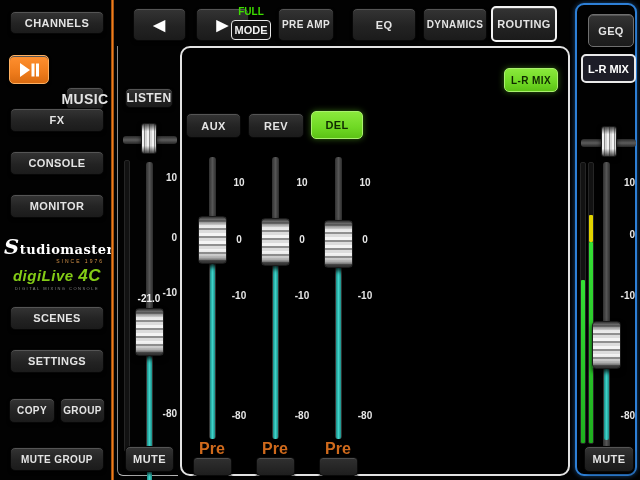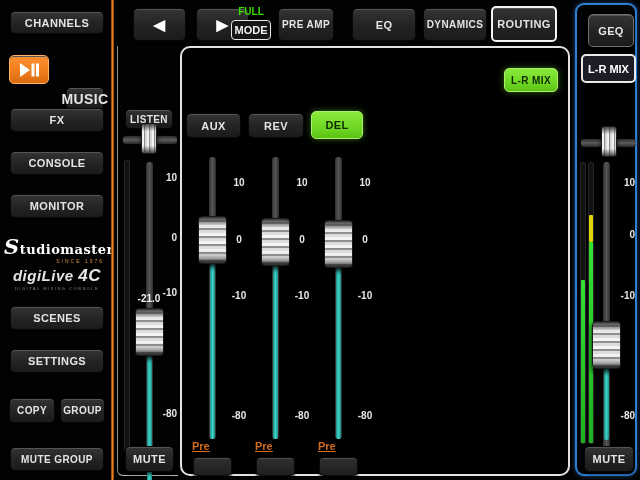--- a/index.html
+++ b/index.html
@@ -45,33 +45,33 @@
     position:absolute; width:16px; height:31px; border-radius:3px; border:1px solid #1a1a1a;
     background:
       linear-gradient(180deg, rgba(30,30,30,.8), rgba(255,255,255,0) 25% 75%, rgba(30,30,30,.8)),
       repeating-linear-gradient(90deg, #f2f2f2 0 2px, #8a8a8a 2px 3px, #d6d6d6 3px 5px);
     box-shadow: 0 2px 4px rgba(0,0,0,.8);
   }
   .m-track { position:absolute; width:6px; background:#121212; border:1px solid #262626; border-radius:2px; }
   .m-fill { position:absolute; width:4px; border-radius:1px; }
 
   .db-val { position:absolute; color:#f2f2f2; font-size:10px; font-weight:700; width:40px; text-align:center; }
-  .pre-lbl { position:absolute; color:#d06a1c; font-size:11px; font-weight:700; width:40px; text-align:left;text-decoration:underline; }
+  .pre-lbl { position:absolute; color:#d06a1c; font-size:16px; font-weight:700; width:40px; text-align:center; }
   .send-box {
     position:absolute; width:39px; height:19px; border-radius:4px;
     background:linear-gradient(180deg,#303030,#1e1e1e);
     border:1px solid #0a0a0a; box-shadow: inset 0 1px 0 #4e4e4e, 0 2px 2px rgba(0,0,0,.7);
   }
 
   
   .brand-wrap { position:absolute; left:4px; top:234px; width:106px; text-align:center; color:#fff; }
   .brand-line { font-family:"DejaVu Serif", serif; font-weight:700; font-size:13px; letter-spacing:.5px; }
   .brand-s { font-style:italic; font-size:21px; font-family:"DejaVu Serif", serif; }
   .brand-tag { display:block; font-size:5px; color:#d8954a; letter-spacing:2px; text-align:right; padding-right:6px; margin-top:-1px; }
-  .prod-line { margin-top:2px; font-style:italic; font-weight:700; font-size:15px; color:#e5e5e5; letter-spacing:.5px; }
+  .prod-line { margin-top:2px; font-style:italic; font-weight:700; font-size:15px; color:#84cc16; letter-spacing:.5px; }
   .prod-model { font-style:italic; font-weight:700; font-size:17px; }
   .prod-tag { display:block; font-size:4px; color:#8a8a8a; letter-spacing:1.5px; }
 
   .arrow-glyph { font-size:15px; color:#fff; }
 </style>
 </head>
 <body>
 
 <div id="stage">
 
@@ -122,21 +122,21 @@
 
     <div class="btn" style="left:278px;top:8px;width:56px;height:33px;font-size:10px;">PRE AMP</div>
     <div class="btn" style="left:352px;top:8px;width:64px;height:33px;">EQ</div>
     <div class="btn" style="left:423px;top:8px;width:64px;height:33px;font-size:10px;">DYNAMICS</div>
     <div class="btn sel" style="left:491px;top:6px;width:66px;height:36px;">ROUTING</div>
   </div>
 
   <div style="position:absolute;left:117px;top:46px;width:61px;height:430px;border-left:1px solid #8a8a8a;border-bottom:1px solid #b5b5b5;border-bottom-left-radius:6px;">
 
 
-    <div class="btn" style="left:7px;top:42px;width:48px;height:20px;font-size:10px;margin-top:21px;">LISTEN</div>
+    <div class="btn" style="left:7px;top:42px;width:48px;height:20px;font-size:12px;">LISTEN</div>
 
     <div class="pan-track" style="left:5px;top:90px;width:54px;"></div>
     <div class="pan-knob" style="left:23px;top:77px;"></div>
 
     <div class="m-track" style="left:6px;top:114px;height:292px;"></div>
 
     <div class="f-track" style="left:28px;top:116px;height:290px;"></div>
     <div class="f-teal" style="left:29px;top:310px;height:138px;"></div>
 
     <span class="scale-lbl" style="left:39px;top:126px;width:20px;">10</span>

